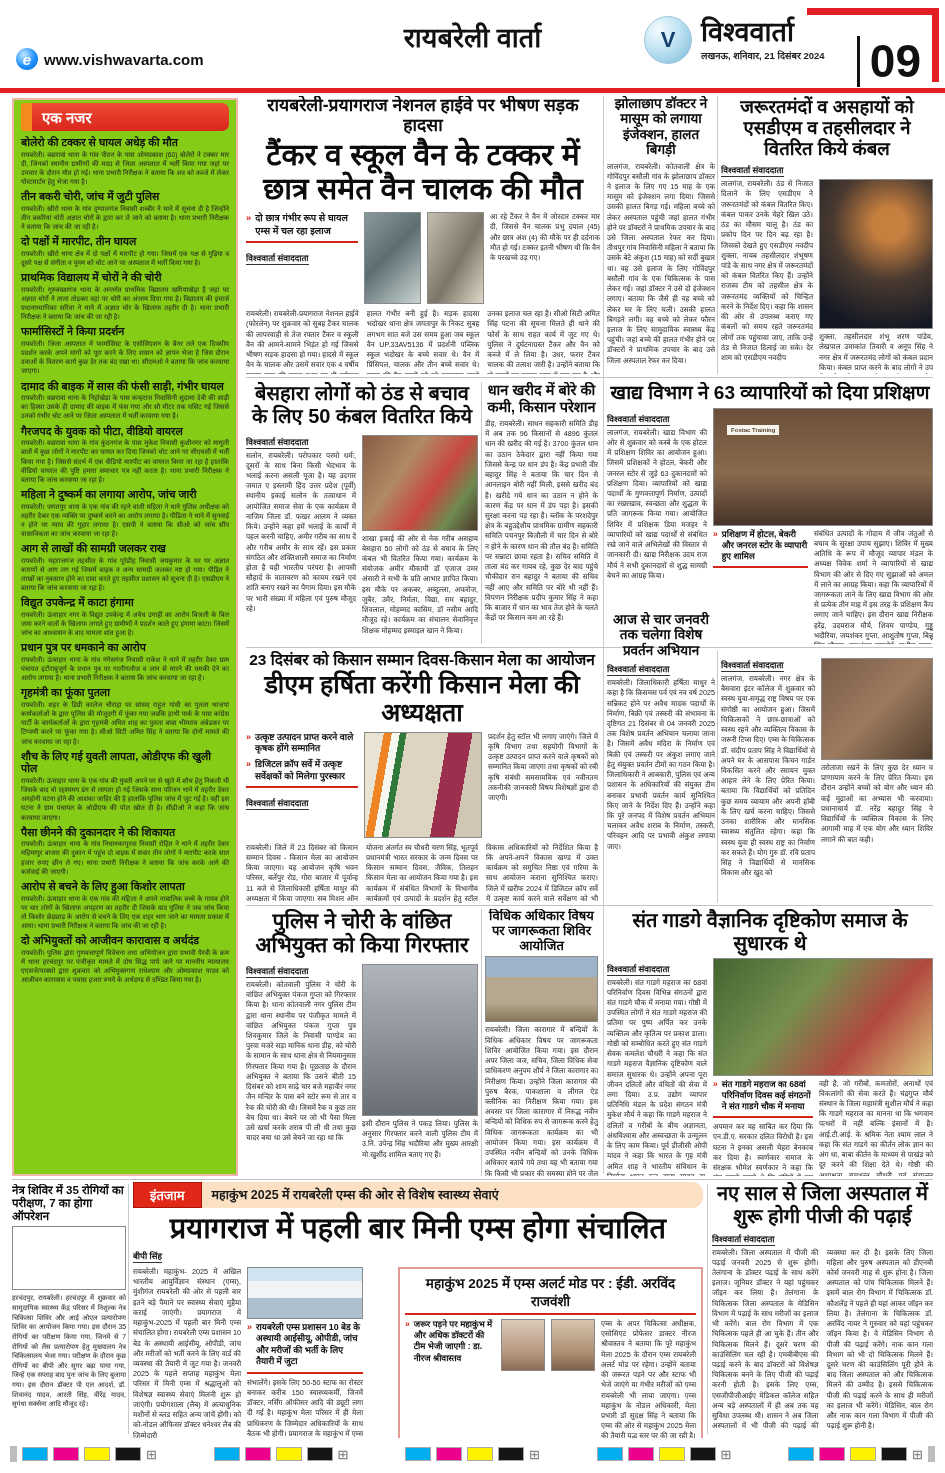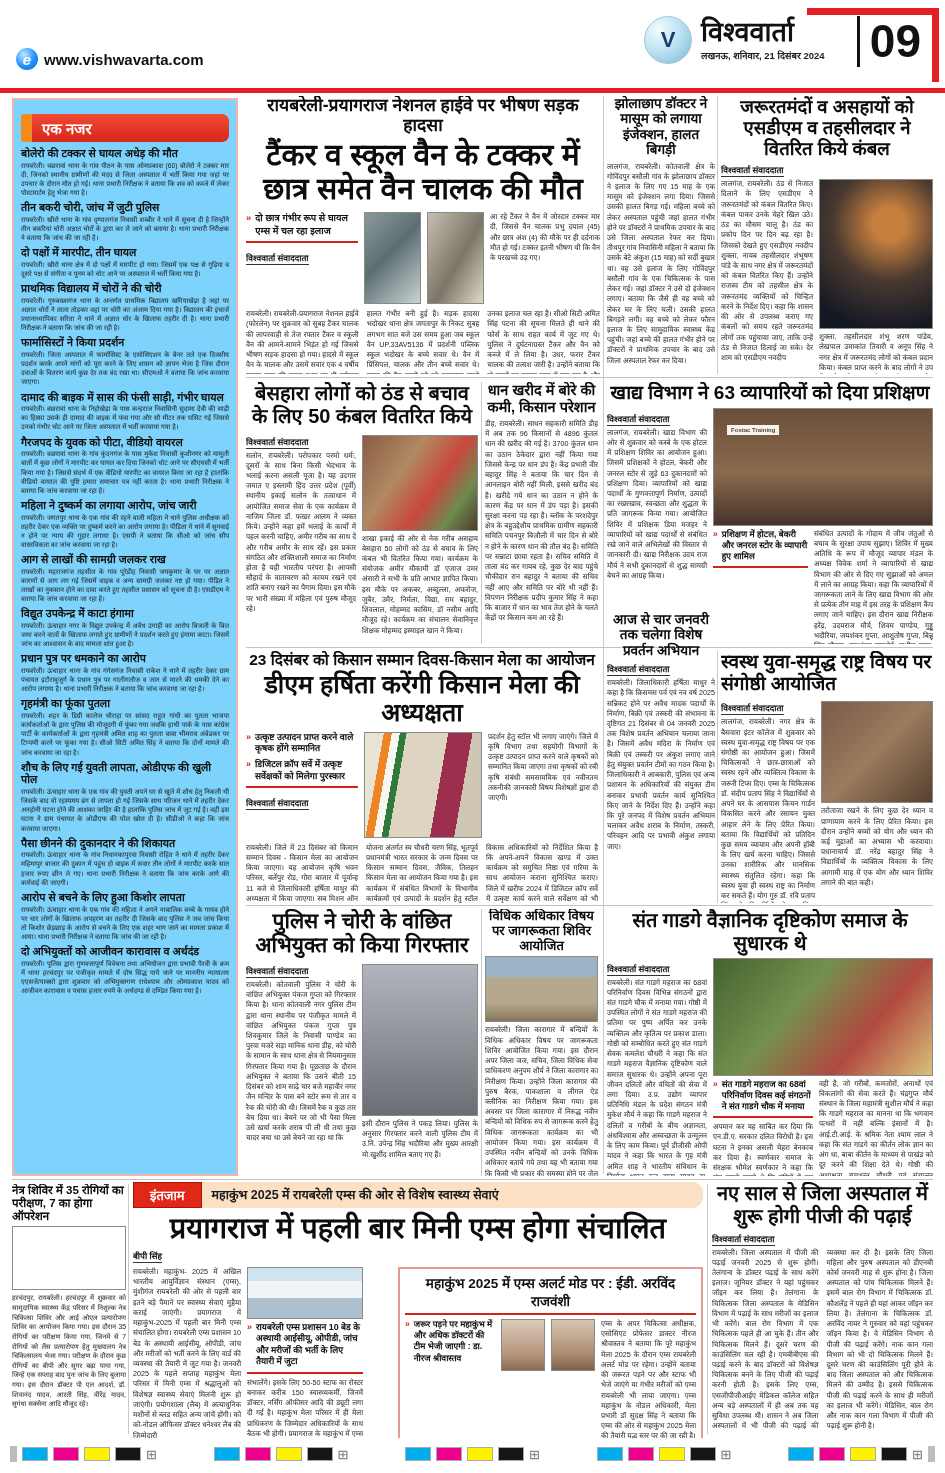--- a/index.html
+++ b/index.html
@@ -28,21 +28,21 @@
   .globe{width:46px;height:46px;border-radius:50%;flex:none;
      background:radial-gradient(circle at 30% 28%,#f4fbff,#bfe3f2 45%,#79b7d8);
      border:1px solid #9ec7da;display:flex;align-items:center;justify-content:center;
      font-weight:bold;color:#14406e;font-size:22px;}
   .brand{font-size:27px;font-weight:bold;line-height:1;}
   .edition{font-size:9.5px;font-weight:bold;color:#222;margin-top:3px;}
   .corner{border-top:7px solid #e31e24;border-right:7px solid #e31e24;}
   .pageno{font-size:46px;font-weight:bold;border-left:3px solid #111;padding-left:10px;line-height:1.1;}
   .redrule{background:#e31e24;}
   
-  .ek{border:2px solid #f0b6ad;padding:14px 7px;overflow:hidden;background:#7dd3fc;}
+  .ek{border:2px solid #f0b6ad;padding:3px 7px;overflow:hidden;background:#84cc16;}
   .ek-head{display:flex;align-items:stretch;margin-bottom:5px;}
   .ek-accent{width:11px;background:#f28a1e;border-radius:3px 0 0 3px;flex:none;}
   .ek-bar{flex:1;background:linear-gradient(#f04a33,#d8271c);color:#fff;font-weight:bold;
      font-size:15px;padding:4px 10px;border-radius:0 7px 7px 0;}
   .ek-item{margin-bottom:4px;}
   .ek-item .h{font-size:10.8px;font-weight:bold;line-height:1.18;margin-bottom:1px;}
   .ek-item .b{font-size:6.7px;line-height:1.36;text-align:justify;color:#222;}
   
   .ph-acc1{background:linear-gradient(135deg,#8a9a9c,#5d6e72 45%,#c9d4d2);}
   .ph-acc2{background:linear-gradient(120deg,#c4bfb0,#7d7668 55%,#ded9c9);}
@@ -74,29 +74,30 @@
 </head>
 <body>
 
 <div class="page">
 
   <div class="abs" style="left:0;top:0;width:945px;height:88px;">
     <div class="abs site" style="left:16px;top:48px;">
       <span class="e-icon">e</span>
       <span>www.vishwavarta.com</span>
     </div>
+    <div class="abs masthead" style="left:0;right:0;top:18px;">रायबरेली वार्ता</div>
     <div class="abs" style="left:644px;top:16px;display:flex;gap:9px;align-items:center;">
       <span class="globe">V</span>
       <span>
         <div class="brand">विश्ववार्ता</div>
         <div class="edition">लखनऊ,  शनिवार, 21 दिसंबर 2024</div>
       </span>
     </div>
     <div class="abs corner" style="right:6px;top:8px;width:132px;height:74px;"></div>
-    <div class="abs pageno" style="right:24px;top:16px;">09</div>
+    <div class="abs pageno" style="right:24px;top:36px;">09</div>
   </div>
   <div class="abs redrule" style="left:0;top:88px;width:945px;height:5px;"></div>
 
   <div class="abs ek" style="left:12px;top:98px;width:226px;height:1078px;">
     <div class="ek-head">
       <span class="ek-accent"></span>
       <span class="ek-bar">एक नजर</span>
     </div>
     <div class="ek-item">
         <div class="h">बोलेरो की टक्कर से घायल अधेड़ की मौत</div>
@@ -273,21 +274,20 @@
   </div>
 
   <div class="abs" style="left:607px;top:612px;width:108px;height:252px;overflow:hidden;">
     <div class="hl center" style="font-size:13.5px;">आज से चार जनवरी तक चलेगा विशेष प्रवर्तन अभियान</div>
     <div class="byline">विश्ववार्ता संवाददाता</div>
     <div class="body">रायबरेली। जिलाधिकारी हर्षिता माथुर ने कहा है कि क्रिसमस पर्व एवं नव वर्ष 2025 सन्निकट होने पर अवैध मादक पदार्थों के निर्माण, बिक्री एवं तस्करी की संभावना के दृष्टिगत 21 दिसंबर से 04 जनवरी 2025 तक विशेष प्रवर्तन अभियान चलाया जाना है। जिसमें अवैध मदिरा के निर्माण एवं बिक्री एवं तस्करी पर अंकुश लगाए जाने हेतु संयुक्त प्रवर्तन टीमों का गठन किया है। जिलाधिकारी ने आबकारी, पुलिस एवं अन्य प्रशासन के अधिकारियों की संयुक्त टीम बनाकर प्रभावी प्रवर्तन कार्य सुनिश्चित किए जाने के निर्देश दिए हैं। उन्होंने कहा कि पूरे जनपद में विशेष प्रवर्तन अभियान चलाकर अवैध शराब के निर्माण, तस्करी, परिवहन आदि पर प्रभावी अंकुश लगाया जाए।</div>
   </div>
 
   <div class="vline" style="left:717px;top:651px;height:252px;"></div>
   <div class="abs" style="left:721px;top:651px;width:212px;height:252px;overflow:hidden;">
-    <div class="hl" style="font-size:19px;">स्वस्थ युवा-समृद्ध राष्ट्र विषय पर संगोष्ठी आयोजित</div>
     <div class="row" style="margin-top:3px;">
       <div style="width:94px;flex:none;">
         <div class="byline">विश्ववार्ता संवाददाता</div>
         <div class="body">लालगंज, रायबरेली। नगर क्षेत्र के बैसवारा इंटर कॉलेज में शुक्रवार को स्वस्थ युवा-समृद्ध राष्ट्र विषय पर एक संगोष्ठी का आयोजन हुआ। जिसमें चिकित्सकों ने छात्र-छात्राओं को स्वस्थ रहने और व्यक्तित्व विकास के जरूरी टिप्स दिए। एम्स के चिकित्सक डॉ. संदीप प्रताप सिंह ने विद्यार्थियों से अपने घर के आसपास किचन गार्डन विकसित करने और रसायन मुक्त आहार लेने के लिए प्रेरित किया। बताया कि विद्यार्थियों को प्रतिदिन कुछ समय व्यायाम और अपनी हॉबी के लिए खर्च करना चाहिए। जिससे उनका शारीरिक और मानसिक स्वास्थ्य संतुलित रहेगा। कहा कि स्वस्थ युवा ही स्वस्थ राष्ट्र का निर्माण कर सकते हैं। योग गुरु डॉ. रवि प्रताप सिंह ने विद्यार्थियों से मानसिक विकास और खुद को</div>
       </div>
       <div style="flex:1;">
         <div class="photo ph-sang" style="width:100%;height:102px;margin-top:4px;"></div>
         <div class="body" style="margin-top:3px;">तरोताजा रखने के लिए कुछ देर ध्यान व प्राणायाम करने के लिए प्रेरित किया। इस दौरान उन्होंने बच्चों को योग और ध्यान की कई मुद्राओं का अभ्यास भी करवाया। प्रधानाचार्य डॉ. नरेंद्र बहादुर सिंह ने विद्यार्थियों के व्यक्तित्व विकास के लिए आगामी माह में एक योग और ध्यान शिविर लगाने की बात कही।</div>
       </div>
     </div>

